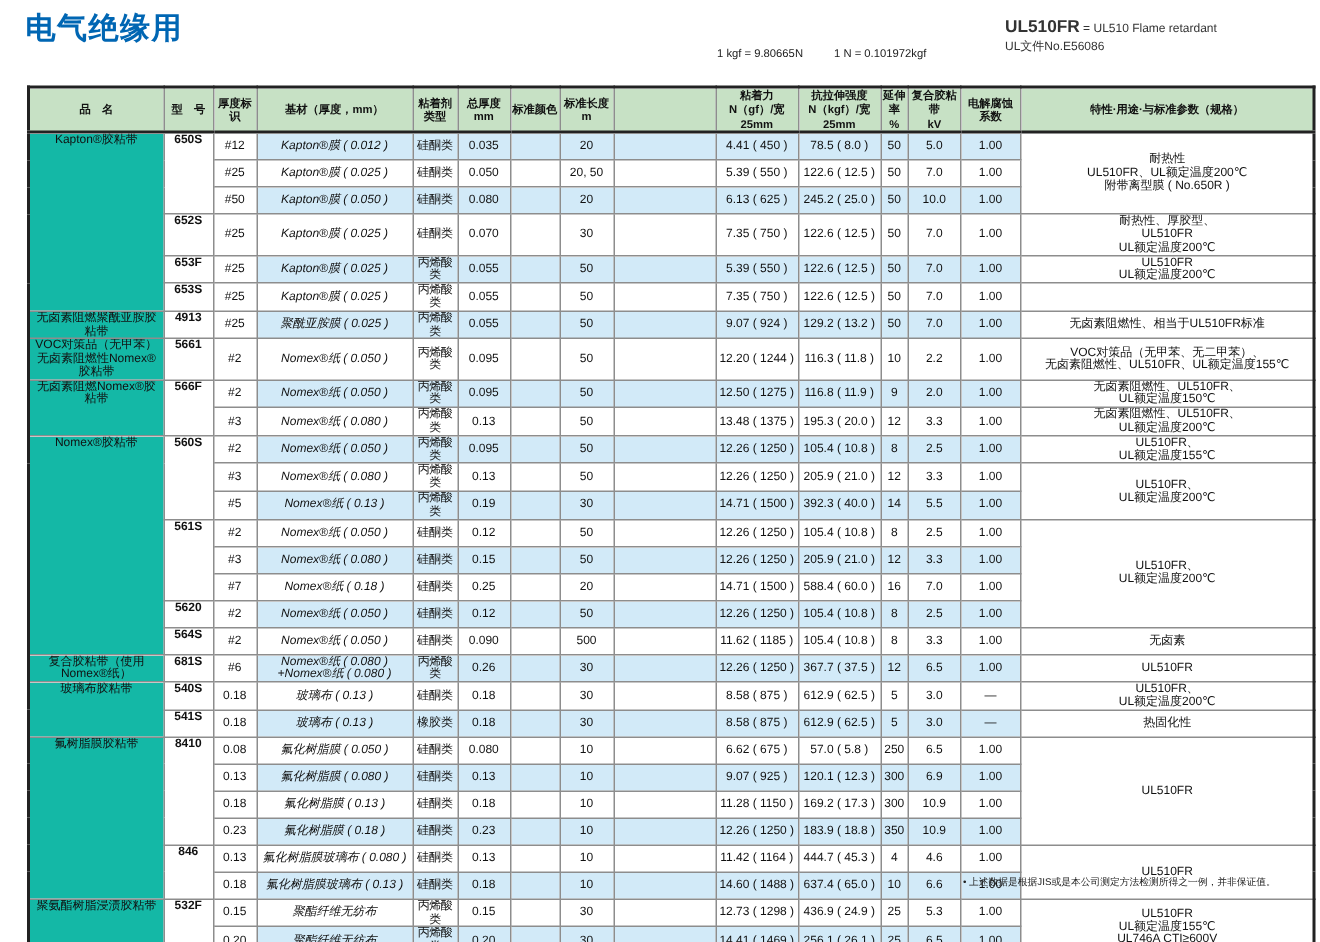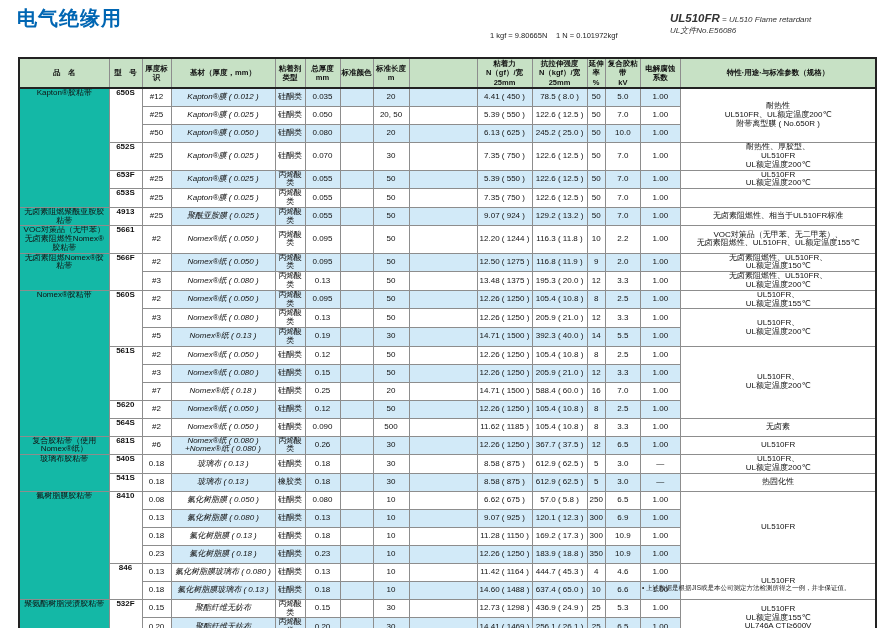--- a/index.html
+++ b/index.html
@@ -6,23 +6,23 @@
   body{
     width:880px;height:628px;position:relative;background:#ffffff;
     font-family:"Liberation Sans","DejaVu Sans",sans-serif;color:#111;
     overflow:hidden;
   }
   .page-title{
     position:absolute;left:17px;top:5px;
     font-size:20px;font-weight:bold;color:#0066b3;letter-spacing:1px;text-align:right;
   }
   .unit-note{position:absolute;top:31px;font-size:7.5px;color:#222;}
-  #unit-note-1{left:478px;margin-left:12px;}
+  #unit-note-1{left:478px;}
   #unit-note-2{left:556px;}
-  .ul-note{position:absolute;left:670px;top:11px;font-size:8px;color:#333;line-height:1.3;font-style:italic;}
+  .ul-note{position:absolute;left:670px;top:11px;font-size:8px;color:#333;line-height:1.3;}
   .ul-note .big{font-size:11.5px;font-weight:bold;}
   .footnote{position:absolute;left:642px;top:584px;font-size:6.5px;color:#222;}
 
   table#spec-table{
     position:absolute;left:18px;top:57px;
     border-collapse:collapse;table-layout:fixed;
     border:2px solid #222;
   }
   #spec-table th,#spec-table td{
     border:1px solid #8d8d8d;

